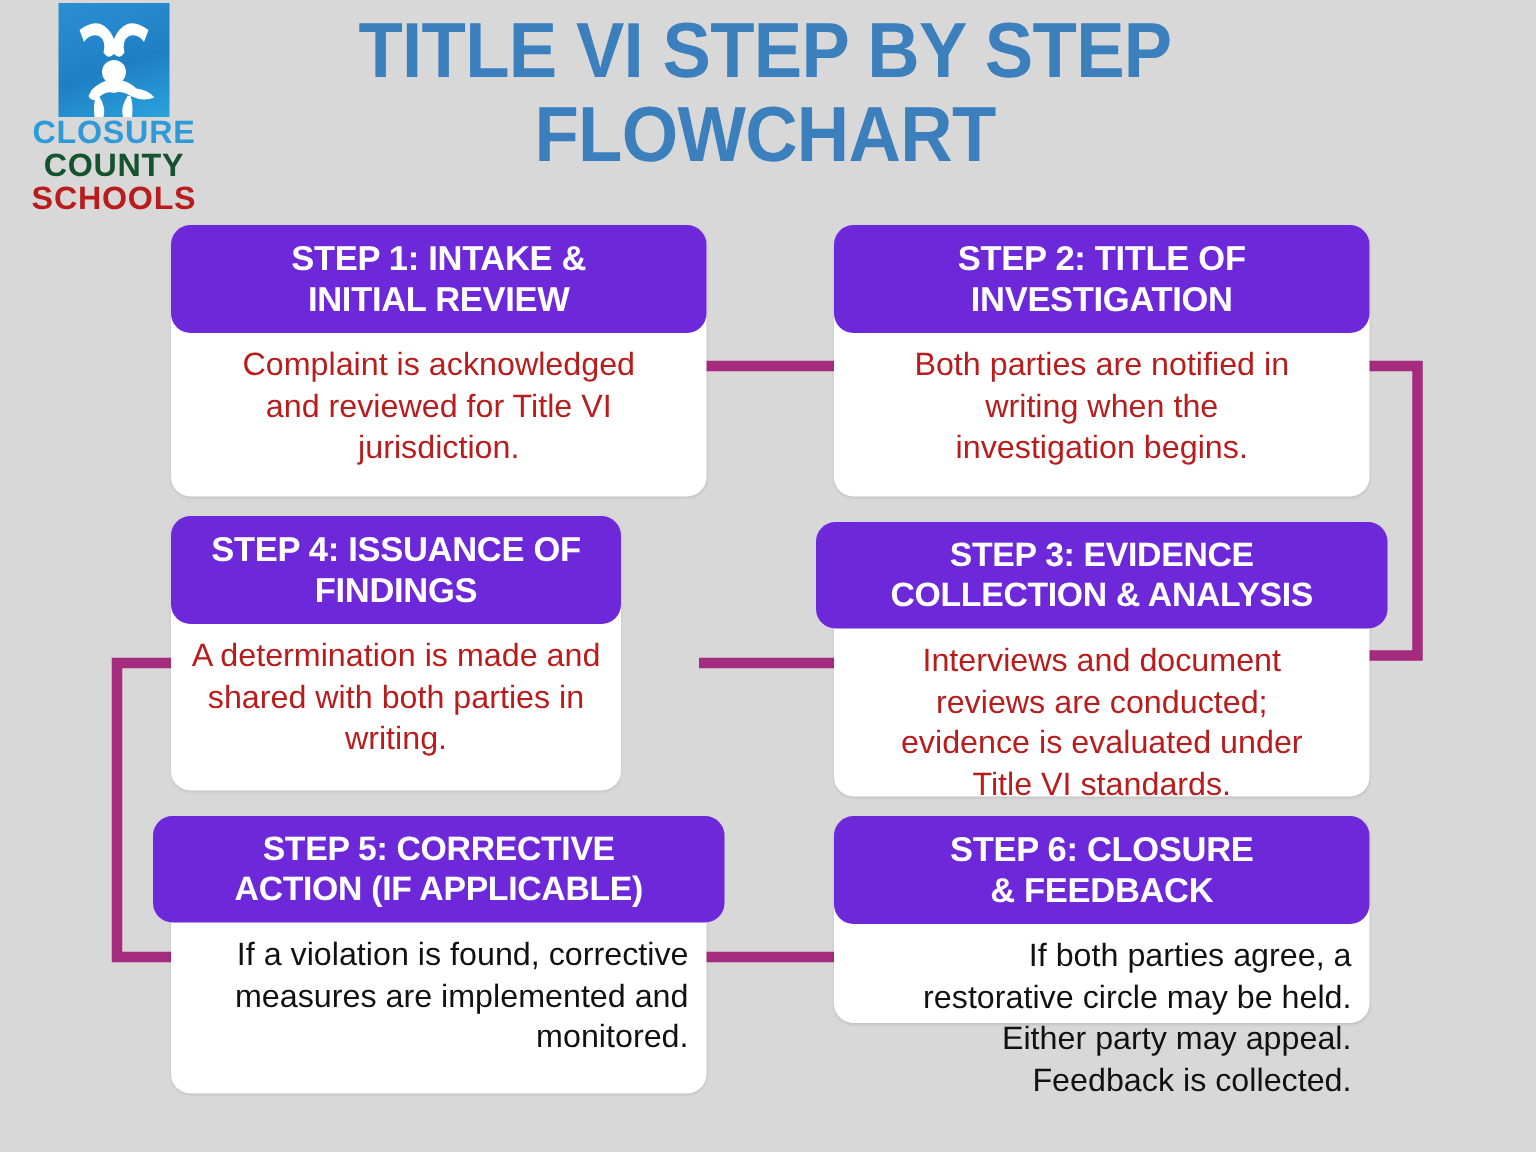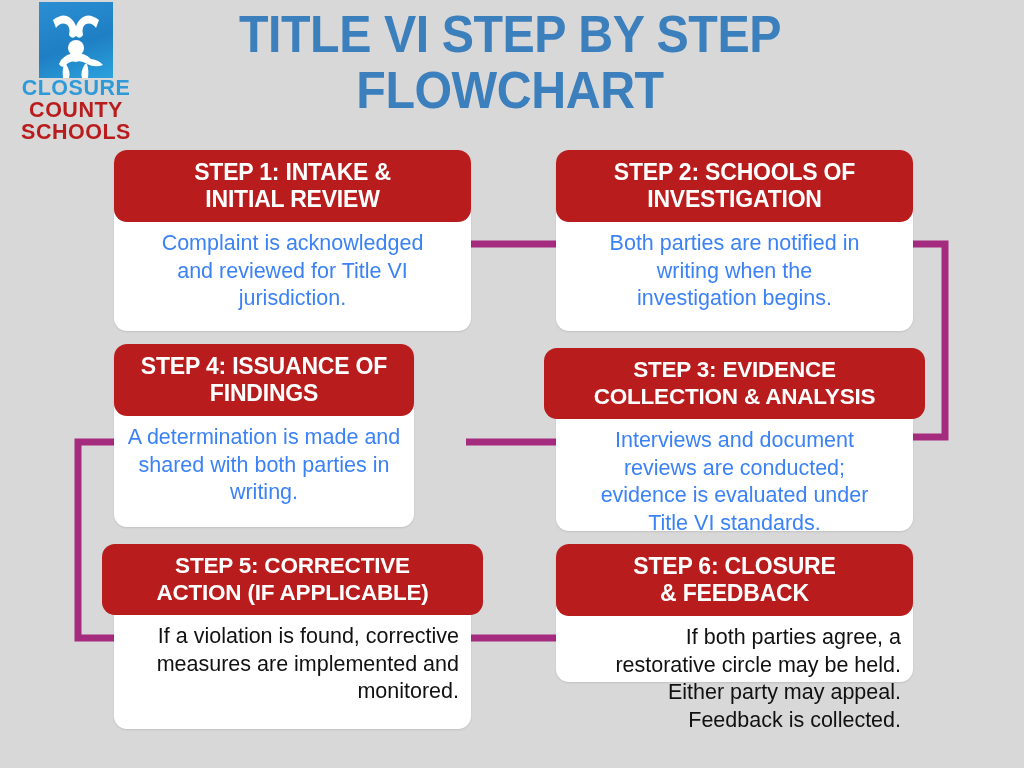--- a/index.html
+++ b/index.html
@@ -40,21 +40,21 @@
     overflow: hidden;
   }
   #logo-mark svg { display: block; }
   .logo-line {
     font-weight: 700;
     letter-spacing: 0.5px;
     line-height: 1.02;
     font-size: 21px;
   }
   #logo-line-1 { color: #2e9ad8; font-size: 21.5px; }
-  #logo-line-2 { color: #b91c1c; font-size: 21.5px; }
+  #logo-line-2 { color: #14532d; font-size: 21.5px; }
   #logo-line-3 { color: #b91c1c; font-size: 21.5px; }
 
   #page-title {
     position: absolute;
     left: 160px;
     top: 6px;
     width: 700px;
     text-align: center;
     color: #3b7fbd;
     font-size: 52px;
@@ -76,41 +76,41 @@
 
   
   .card {
     position: absolute;
     background: #ffffff;
     border-radius: 13px;
     box-shadow: 0 1px 2px rgba(0,0,0,0.10);
     overflow: visible;
   }
   .card-head {
-    background: #b91c1c;
+    background: #6d28d9;
     border-radius: 13px;
     color: #ffffff;
     font-weight: 700;
     font-size: 23px;
     line-height: 1.18;
     text-align: center;
     padding: 9px 4px 9px 4px;
     box-sizing: border-box;
     white-space: pre-line;
     position: relative;
     z-index: 2;
     letter-spacing: -0.2px;
   }
   .card-head.wide {
     margin-left: -12px;
     margin-right: -12px;
     width: calc(100% + 24px);
   }
   .card-body {
-    color: #3b82f6;
+    color: #b91c1c;
     font-size: 21.5px;
     line-height: 1.28;
     text-align: center;
     padding: 8px 12px 10px 12px;
     box-sizing: border-box;
     white-space: pre-line;
   }
   .card-body.ink-black { color: #111111; text-align: right; }
 
   
@@ -161,21 +161,21 @@
 
 <div class="card" id="card-1">
   <div class="card-head">STEP 1: INTAKE &amp;
 INITIAL REVIEW</div>
   <div class="card-body">Complaint is acknowledged
 and reviewed for Title VI
 jurisdiction.</div>
 </div>
 
 <div class="card" id="card-2">
-  <div class="card-head">STEP 2: SCHOOLS OF
+  <div class="card-head">STEP 2: TITLE OF
 INVESTIGATION</div>
   <div class="card-body">Both parties are notified in
 writing when the
 investigation begins.</div>
 </div>
 
 <div class="card" id="card-4">
   <div class="card-head">STEP 4: ISSUANCE OF
 FINDINGS</div>
   <div class="card-body">A determination is made and

